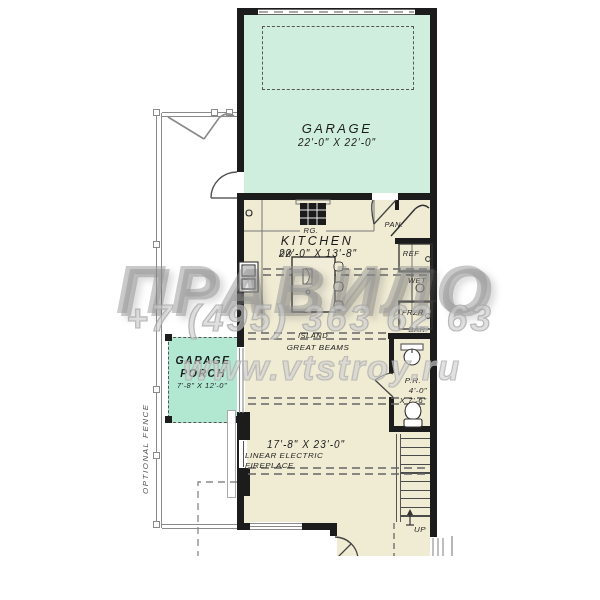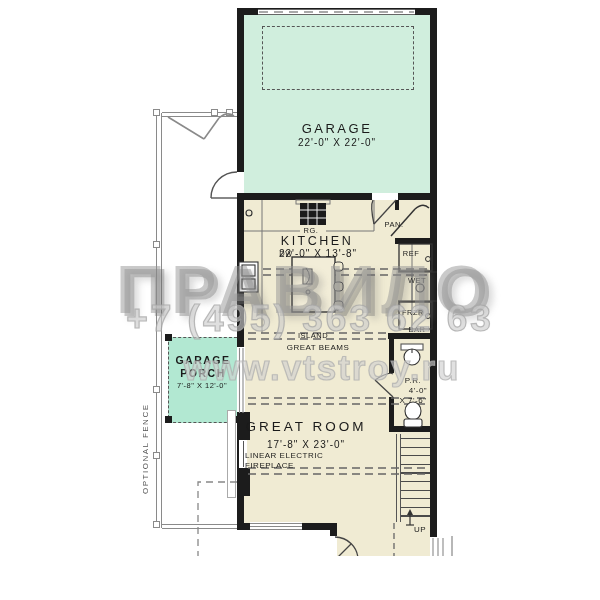--- a/index.html
+++ b/index.html
@@ -1,17 +1,17 @@
 <!DOCTYPE html>
 <html><head>
 <meta charset="utf-8">
 <style>
   html,body{margin:0;padding:0;}
   body{background:#fff;font-family:"Liberation Sans",sans-serif;}
-  #canvas{position:relative;width:600px;height:556px;background:#ffffff;overflow:hidden;}
+  #canvas{position:relative;width:600px;height:556px;background:#ffffff;overflow:hidden;font-style:italic;}
   .abs{position:absolute;box-sizing:border-box;}
   .lbl{position:absolute;transform:translateX(-50%);white-space:nowrap;color:#1a1a1a;line-height:1;}
   .room-name{font-size:13px;letter-spacing:2.5px;font-weight:500;}
   .room-dims{font-size:10px;letter-spacing:1px;font-weight:500;}
   .tiny{font-size:7.5px;letter-spacing:.5px;font-weight:500;}
   .small{font-size:8px;letter-spacing:.5px;font-weight:500;}
   .left-anchor{transform:none;}
   .post{position:absolute;width:7px;height:7px;background:#fff;border:1.4px solid #8a8a8a;box-sizing:border-box;}
   .corner-post{position:absolute;width:7px;height:7px;background:#1c1c1c;}
   .wm{position:absolute;pointer-events:none;white-space:nowrap;}
@@ -212,21 +212,20 @@
   <div class="lbl tiny" style="left:411px;top:250px;">REF</div>
   <div class="lbl tiny" style="left:417px;top:277px;">WET</div>
   <div class="lbl tiny" style="left:417px;top:286px;margin-top:40px;">BAR</div>
   <div class="lbl tiny" style="left:413px;top:309px;">FRZR</div>
   <div class="lbl small" style="left:318px;top:344px;">GREAT BEAMS</div>
 
   <div class="lbl" style="left:203px;top:355px;font-size:10.5px;letter-spacing:1.5px;font-weight:600;">GARAGE</div>
   <div class="lbl" style="left:203px;top:368px;font-size:10.5px;letter-spacing:1.5px;font-weight:600;">PORCH</div>
   <div class="lbl tiny" style="left:202px;top:382px;">7'-8" X 12'-0"</div>
 
-  <div class="lbl room-name" style="left:306px;top:420px;font-size:13.5px;letter-spacing:3px;">GREAT ROOM</div>
   <div class="lbl room-dims" style="left:306px;top:440px;">17'-8" X 23'-0"</div>
   <div class="lbl small left-anchor" style="left:245px;top:452px;">LINEAR ELECTRIC</div>
   <div class="lbl small left-anchor" style="left:245px;top:462px;">FIREPLACE</div>
 
   <div class="lbl small" style="left:413px;top:377px;">P.R.</div>
   <div class="lbl small" style="left:418px;top:387px;">4'-0"</div>
   <div class="lbl small" style="left:413px;top:397px;">X 7'-6"</div>
 
   <div class="lbl small" style="left:420px;top:526px;">UP</div>
 

